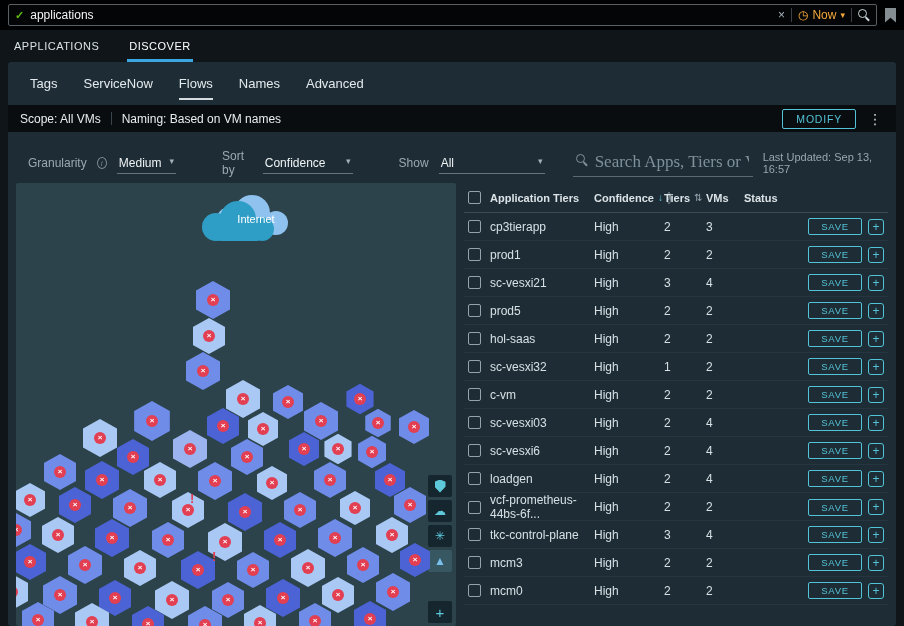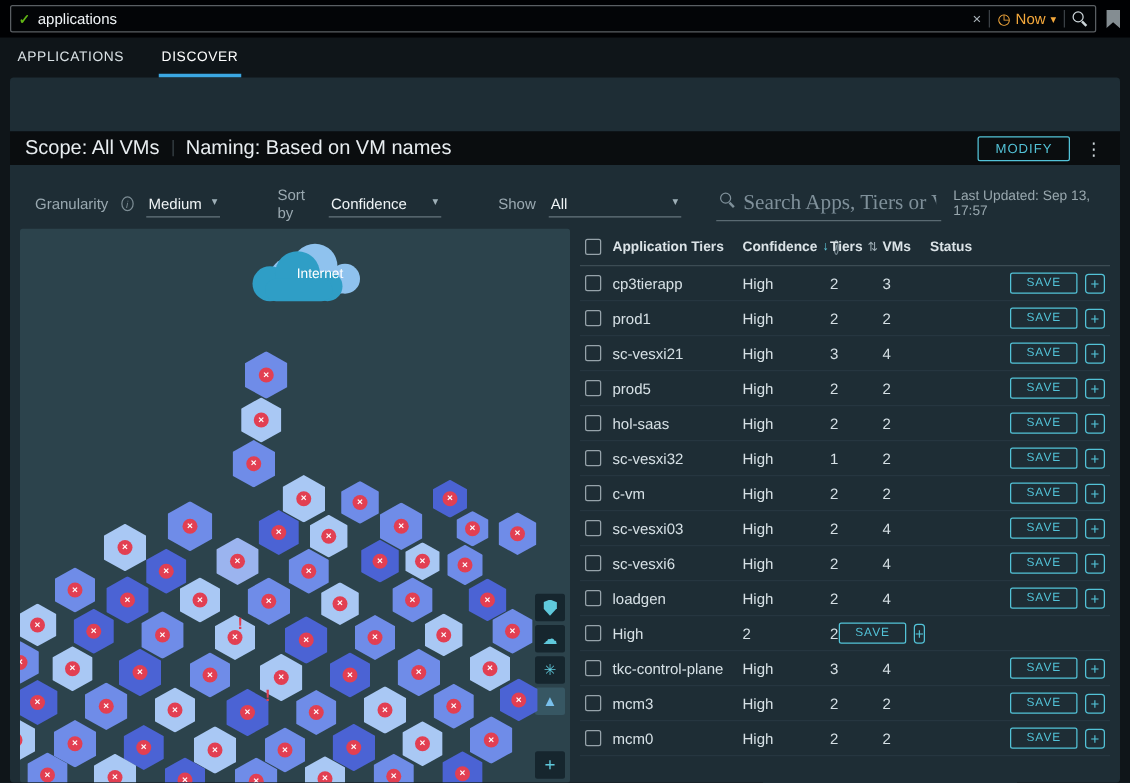--- a/index.html
+++ b/index.html
@@ -25,21 +25,21 @@
   .nav-tab.active { border-bottom-color:#3ba7e2; color:#ffffff; }
 
   
   .card { position:absolute; top:62px; left:8px; width:888px; height:564px; background:#1e2d35; border-radius:3px; overflow:hidden; }
 
   .subtabs { position:absolute; top:14px; left:22px; display:flex; gap:26px; }
   .subtab { color:#e3eaed; font-size:13px; padding-bottom:7px; border-bottom:2px solid transparent; cursor:pointer; }
   .subtab.active { border-bottom-color:#d4dce0; }
 
   .scopebar { position:absolute; top:43px; left:0; right:0; height:27px; background:#0a0d0f; display:flex; align-items:center; padding:0 12px; gap:10px; }
-  .scopebar .txt { color:#e8edf0; font-size:16px; }
+  .scopebar .txt { color:#e8edf0; font-size:12px; }
   .scope-div { width:1px; height:13px; background:#3a444a; }
   .modify-btn { margin-left:auto; background:transparent; border:1px solid #53c3d8; color:#53c3d8; font-size:10.5px; letter-spacing:.8px; padding:3px 13px; border-radius:2px; cursor:pointer; font-family:"Liberation Sans", sans-serif; }
   .kebab { color:#cfd8dc; font-size:14px; padding:0 2px; cursor:pointer; }
 
   .filterbar { position:absolute; top:83px; left:0; right:0; height:36px; display:flex; align-items:center; padding:0 20px; gap:10px; }
   .flabel { color:#9aa9b1; font-size:12px; }
   .info { width:12px; height:12px; border:1px solid #7b8b93; border-radius:50%; color:#7b8b93; font-size:8px; font-style:italic; display:inline-flex; align-items:center; justify-content:center; }
   .dropdown { display:flex; align-items:flex-start; justify-content:space-between; border-bottom:1px solid #66767e; padding:3px 2px; color:#eef3f5; font-size:12px; cursor:pointer; gap:8px; }
   .dd-caret { font-size:9px; color:#9fb0b8; }
   .dd-gran { width:70px; margin-right:18px; }
@@ -105,20 +105,27 @@
   <span class="bookmark"></span>
 </div>
 
 <div class="navtabs">
     <div class="nav-tab">APPLICATIONS</div>
     <div class="nav-tab active">DISCOVER</div>
   </div>
 
 <div class="card">
 
+  <div class="subtabs">
+      <div class="subtab">Tags</div>
+      <div class="subtab">ServiceNow</div>
+      <div class="subtab active">Flows</div>
+      <div class="subtab">Names</div>
+      <div class="subtab">Advanced</div>
+    </div>
 
   <div class="scopebar">
     <span class="txt">Scope: All VMs</span>
     <span class="scope-div"></span>
     <span class="txt">Naming: Based on VM names</span>
     <button class="modify-btn">MODIFY</button>
     <span class="kebab">⋮</span>
   </div>
 
   <div class="filterbar">
@@ -135,21 +142,21 @@
     </span>
     <span class="flabel gap-l">Show</span>
     <span class="dropdown dd-show">
       <span>All</span>
       <span class="dd-caret">▾</span>
     </span>
     <span class="search-wrap">
       <span class="mag"></span>
       <input placeholder="Search Apps, Tiers or VMs" style="">
     </span>
-    <span class="last-updated">Last Updated: Sep 13, 17:57</span>
+    <span class="last-updated">Last Updated: Sep 13, 16:57</span>
   </div>
 
   <div class="content">
 
     <div class="map">
       <div class="cloud-wrap">
         <svg width="120" height="62" viewBox="0 0 120 62">
           <g fill="#8fc2ee" transform="translate(14,-4)">
             <circle cx="30" cy="38" r="14"></circle>
               <circle cx="52" cy="30" r="18"></circle>
@@ -501,20 +508,21 @@
             <span class="cell">High</span>
             <span class="cell">2</span>
             <span class="cell">4</span>
             <span class="status-cell">
               <button class="save-btn">SAVE</button>
               <button class="add-btn">+</button>
             </span>
           </div>
           <div class="trow">
             <span class="checkbox"></span>
+            <span class="cell">vcf-prometheus-44bs-6f...</span>
             <span class="cell">High</span>
             <span class="cell">2</span>
             <span class="cell">2</span>
             <span class="status-cell">
               <button class="save-btn">SAVE</button>
               <button class="add-btn">+</button>
             </span>
           </div>
           <div class="trow">
             <span class="checkbox"></span>

